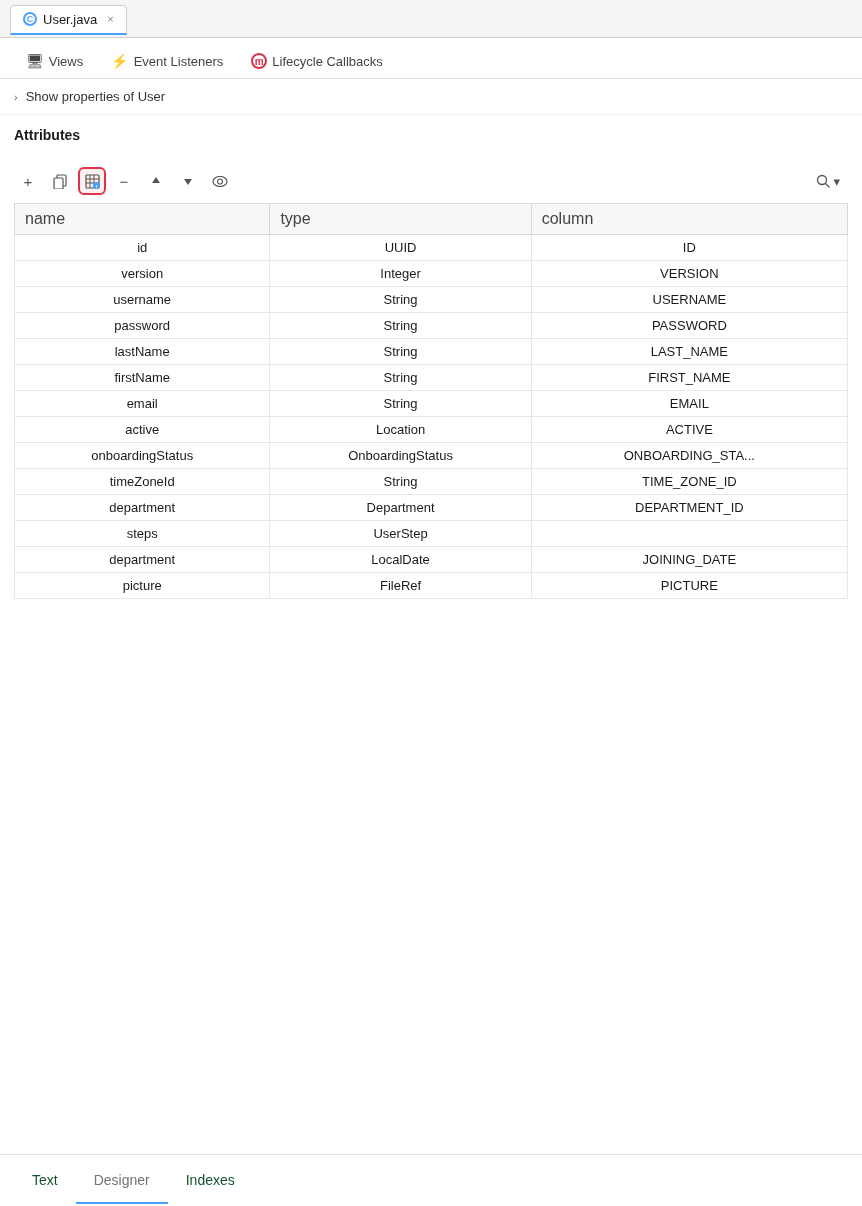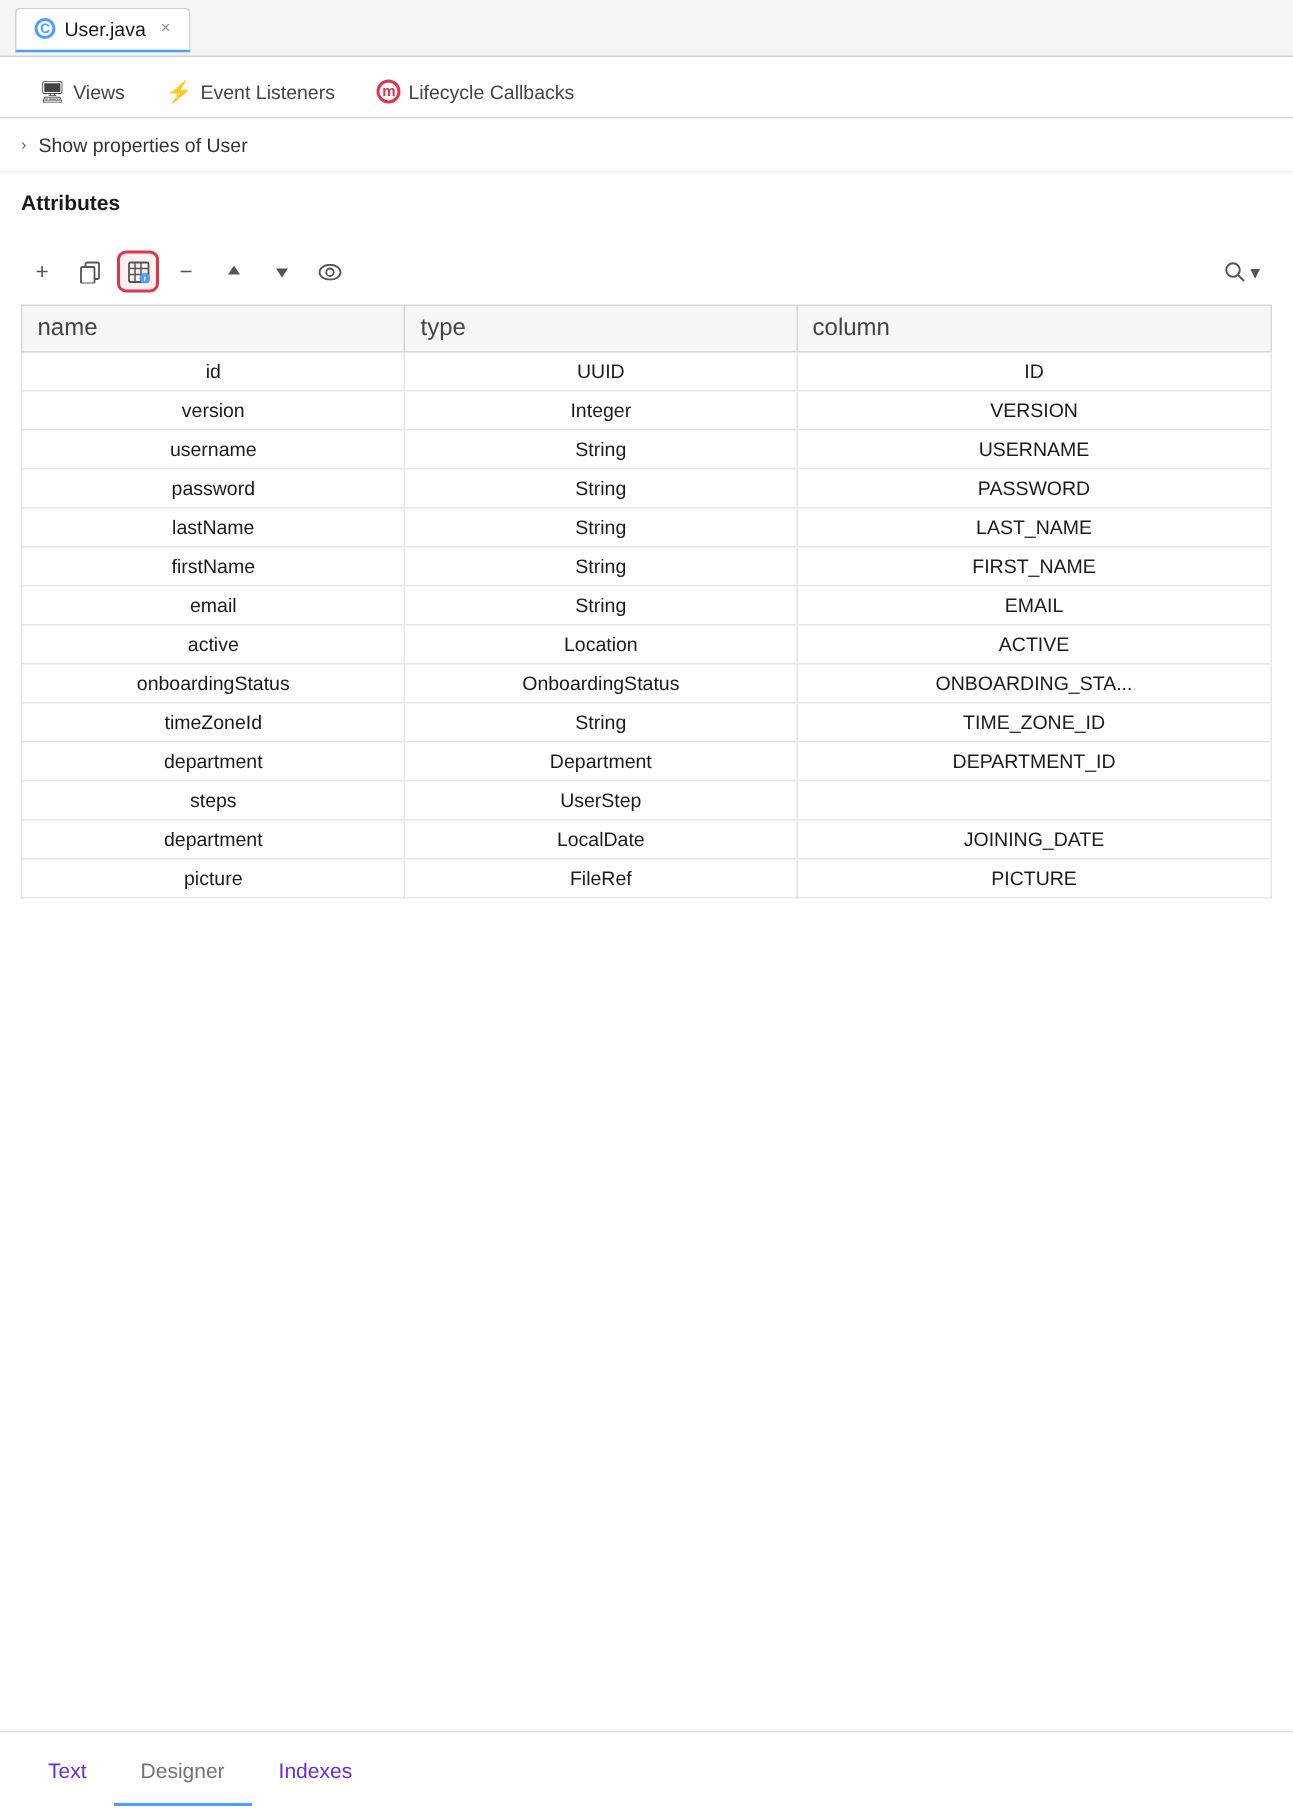--- a/index.html
+++ b/index.html
@@ -185,21 +185,21 @@
       position: absolute;
       bottom: 0;
       left: 0;
       right: 0;
       background: #ffffff;
       height: 52px;
     }
     .bottom-tab {
       padding: 14px 18px;
       font-size: 14px;
-      color: #6d28d9;
+      color: #14532d;
       cursor: pointer;
       border-bottom: 2px solid transparent;
       position: relative;
     }
     .bottom-tab.active {
       color: #737373;
       font-weight: 500;
       border-bottom: 2px solid #4a9fff;
     }
 

